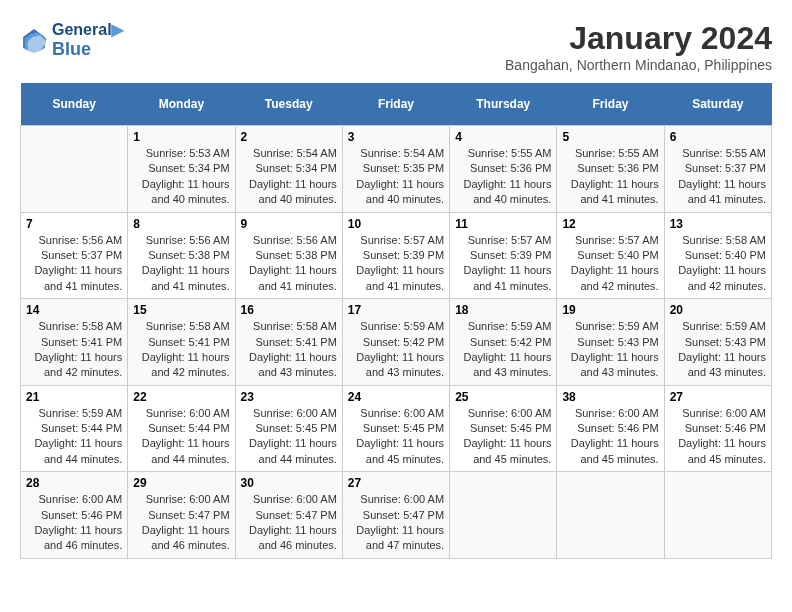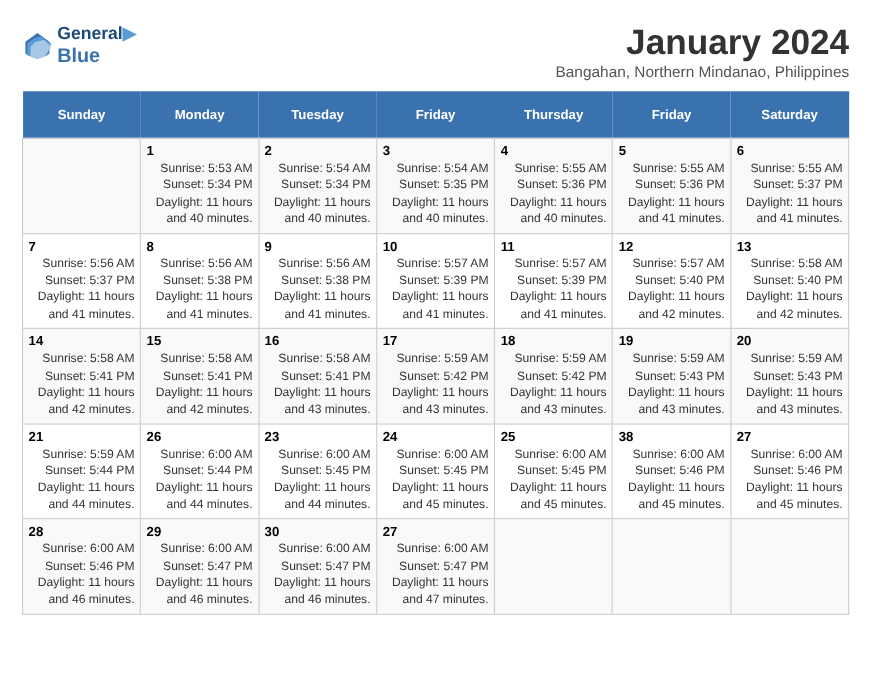--- a/index.html
+++ b/index.html
@@ -198,21 +198,21 @@
           <span class="day-num">20</span>
           <div class="day-info">Sunrise: 5:59 AM<br>Sunset: 5:43 PM<br>Daylight: 11 hours<br>and 43 minutes.</div>
         </td>
       </tr>
       <tr>
         <td>
           <span class="day-num">21</span>
           <div class="day-info">Sunrise: 5:59 AM<br>Sunset: 5:44 PM<br>Daylight: 11 hours<br>and 44 minutes.</div>
         </td>
         <td>
-          <span class="day-num">26</span>
+          <span class="day-num">22</span>
           <div class="day-info">Sunrise: 6:00 AM<br>Sunset: 5:44 PM<br>Daylight: 11 hours<br>and 44 minutes.</div>
         </td>
         <td>
           <span class="day-num">23</span>
           <div class="day-info">Sunrise: 6:00 AM<br>Sunset: 5:45 PM<br>Daylight: 11 hours<br>and 44 minutes.</div>
         </td>
         <td>
           <span class="day-num">24</span>
           <div class="day-info">Sunrise: 6:00 AM<br>Sunset: 5:45 PM<br>Daylight: 11 hours<br>and 45 minutes.</div>
         </td>

